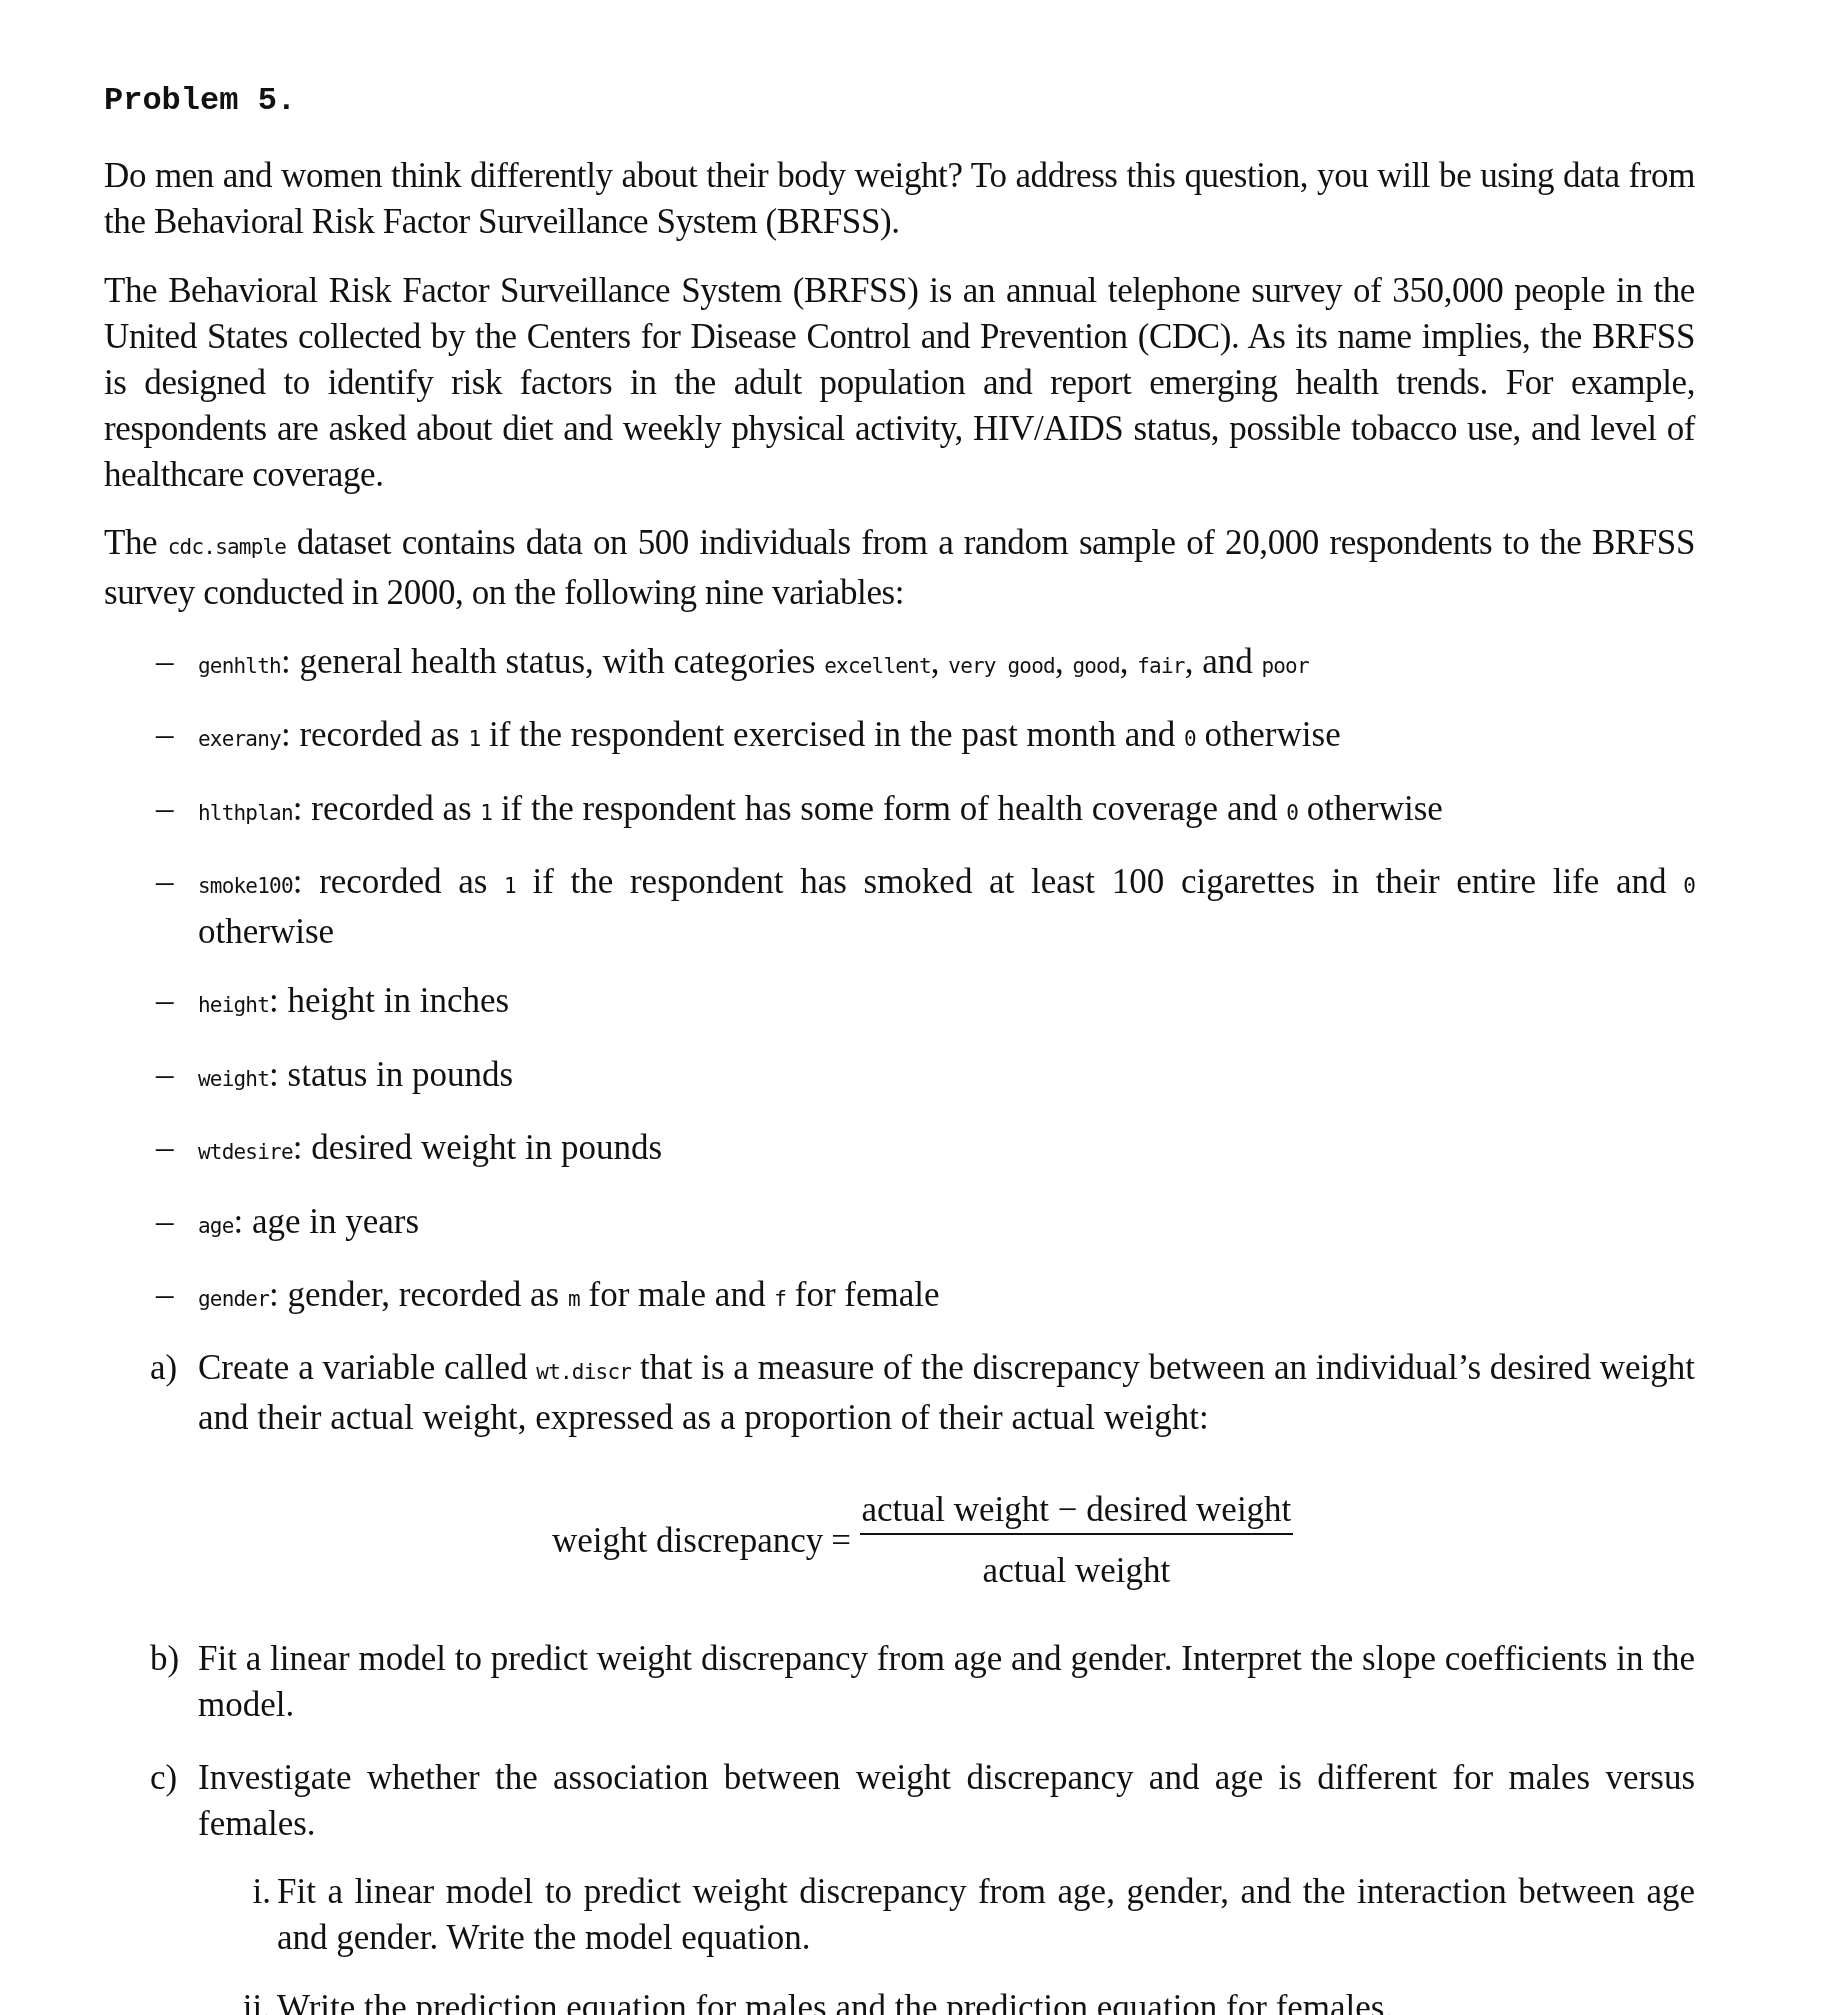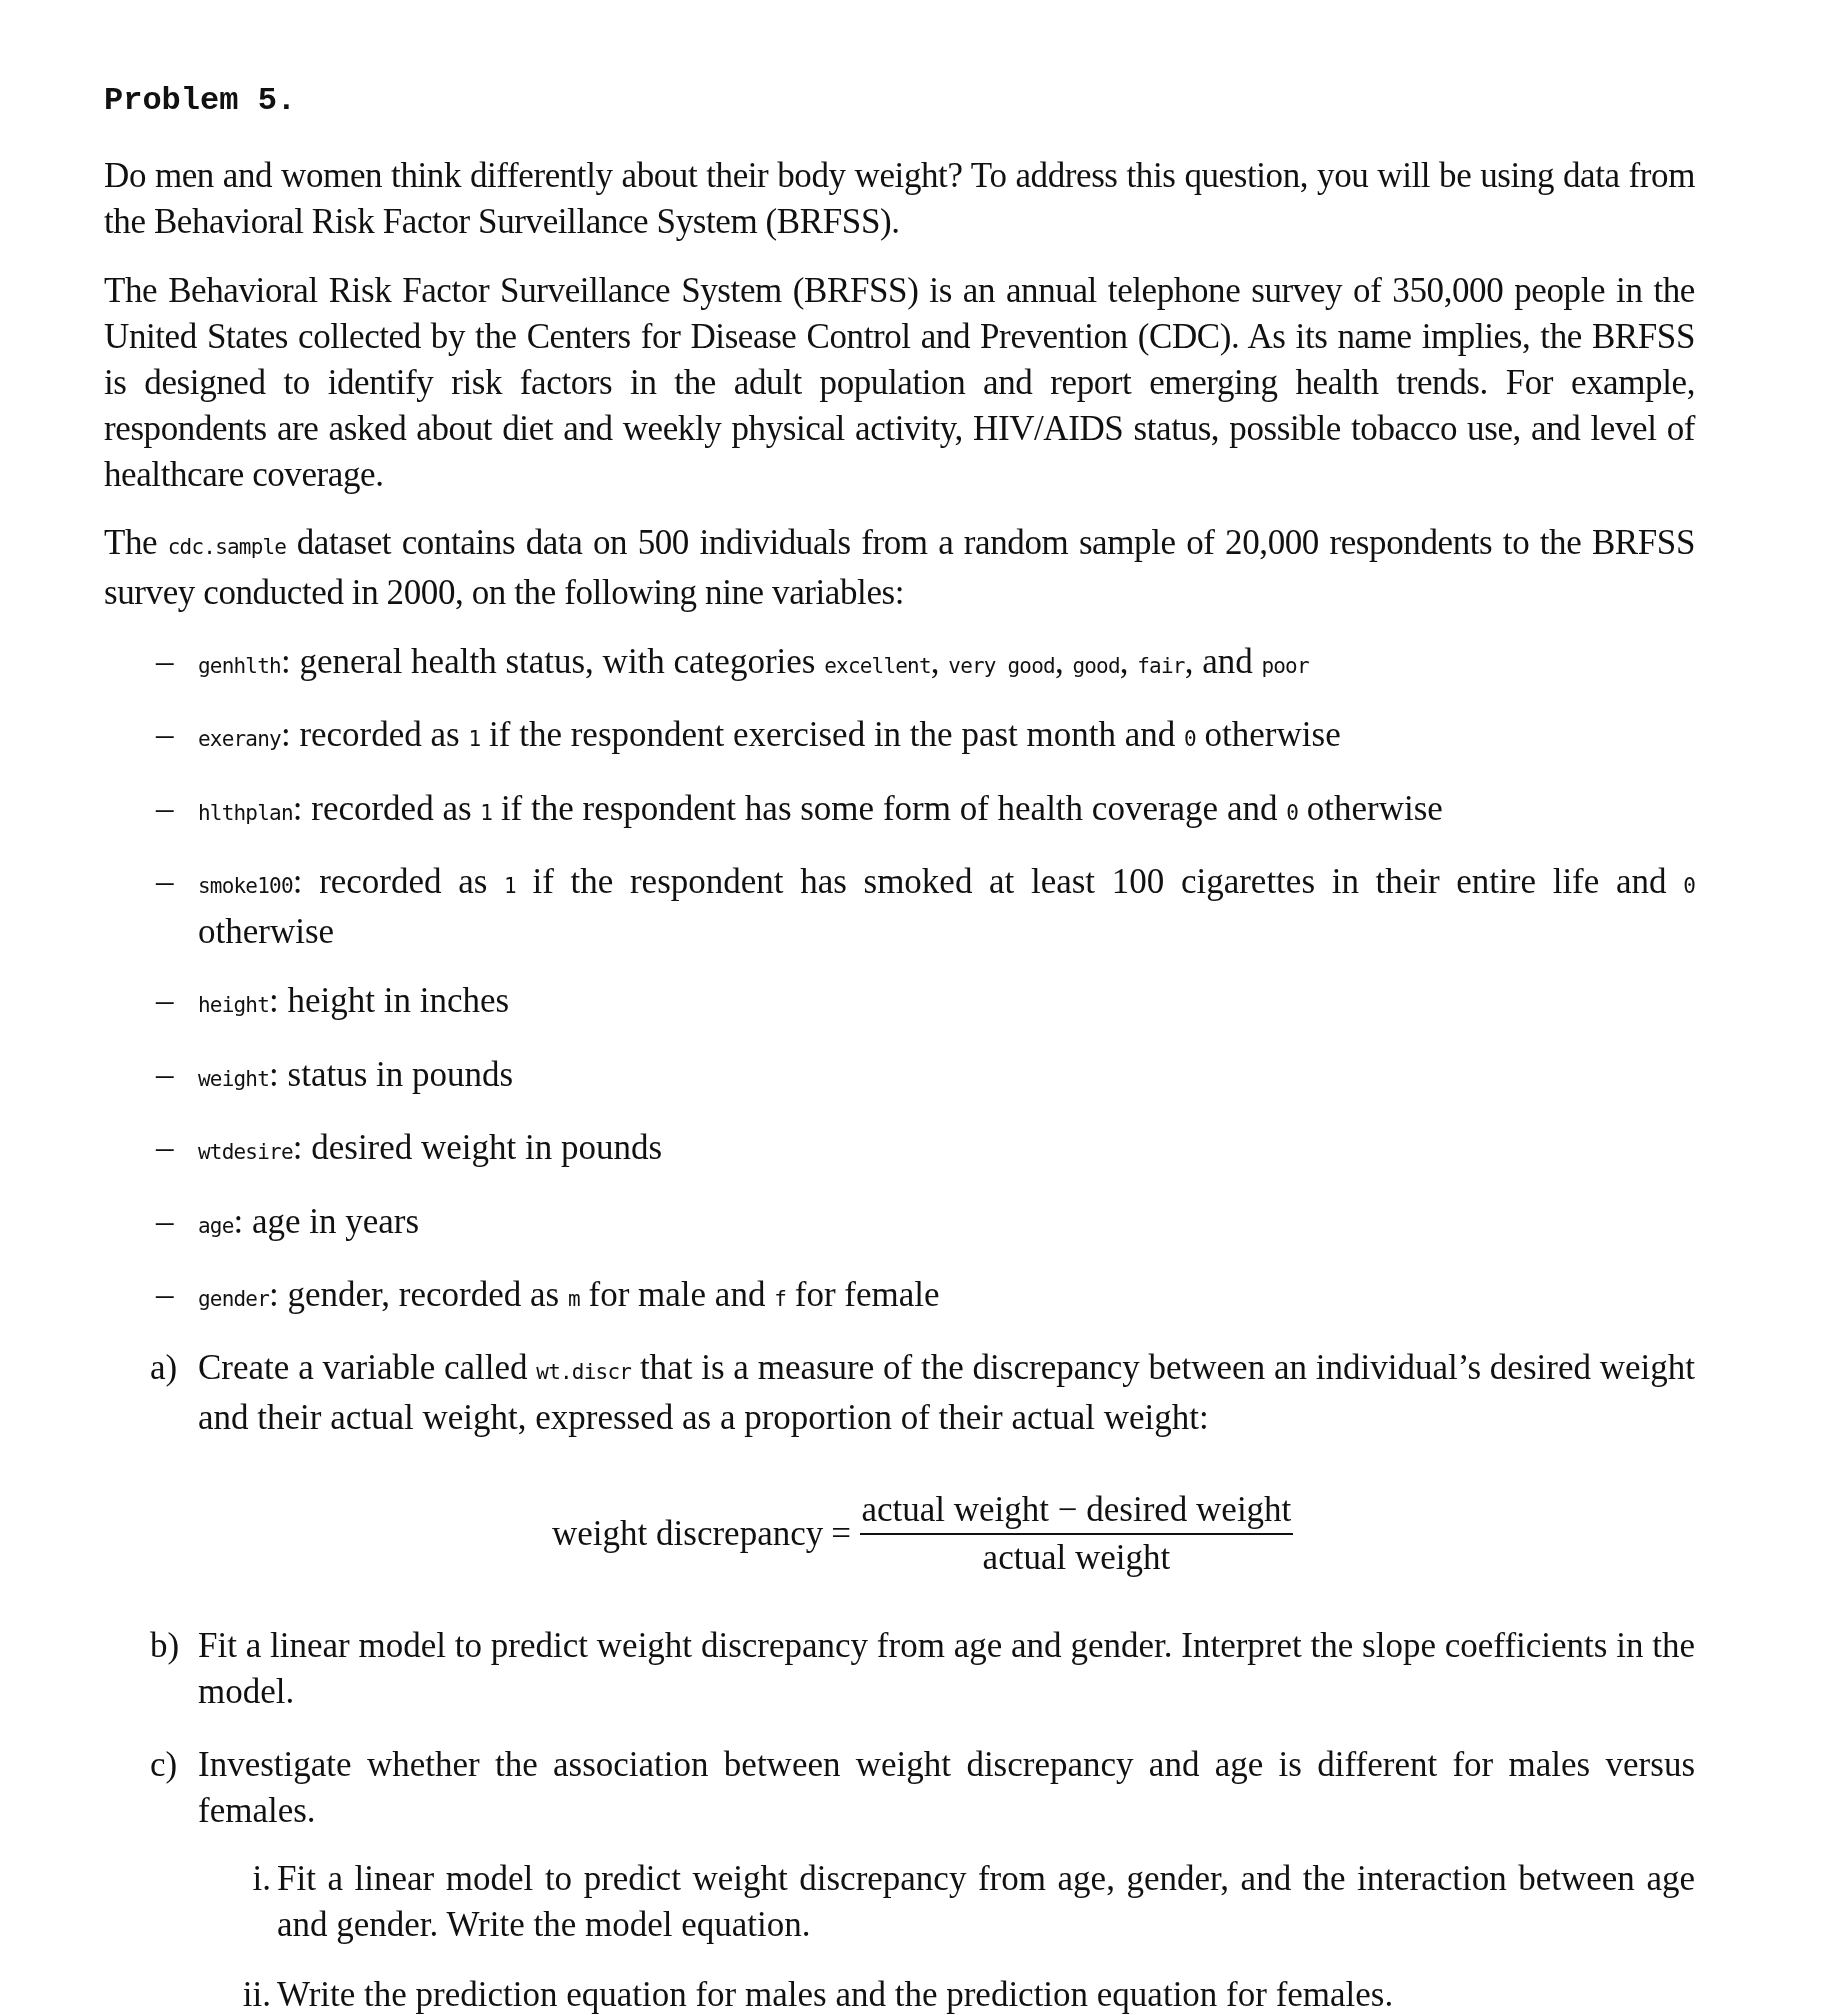--- a/index.html
+++ b/index.html
@@ -65,21 +65,21 @@
     display: flex; align-items: center; justify-content: center;
     margin: 48px 0 44px -48px;
     font-size: 35px;
     font-family: "Liberation Serif", "DejaVu Serif", serif;
   }
   .eq-lhs { margin-right: 8px; }
   .eq-equals { margin: 0 8.9px 0 0; }
   .fraction { display: inline-flex; flex-direction: column; align-items: center; }
   .numerator { line-height: 42px; padding: 0 1.6px 1.6px 1.6px; }
   .frac-bar { width: 100%; height: 2.4px; background: #111111; }
-  .denominator { line-height: 42px; padding-top: 2px; }
+  .denominator { line-height: 42px; padding-top: 15px; }
 </style>
 </head>
 <body>
 
 <div class="page">
 
   <h1 class="problem-title">Problem 5.</h1>
 
   <p class="para">Do men and women think differently about their body weight? To address this question, you will be using data from the Behavioral Risk Factor Surveillance System (BRFSS).</p>
 

